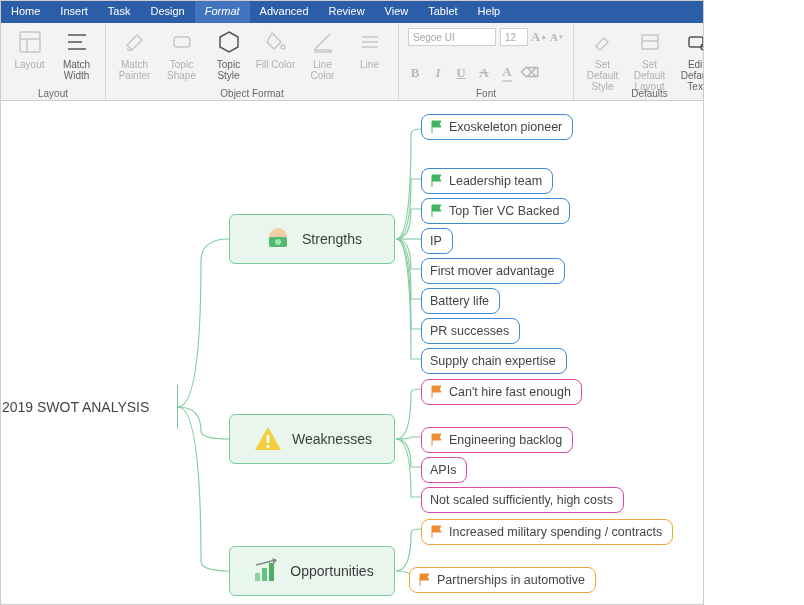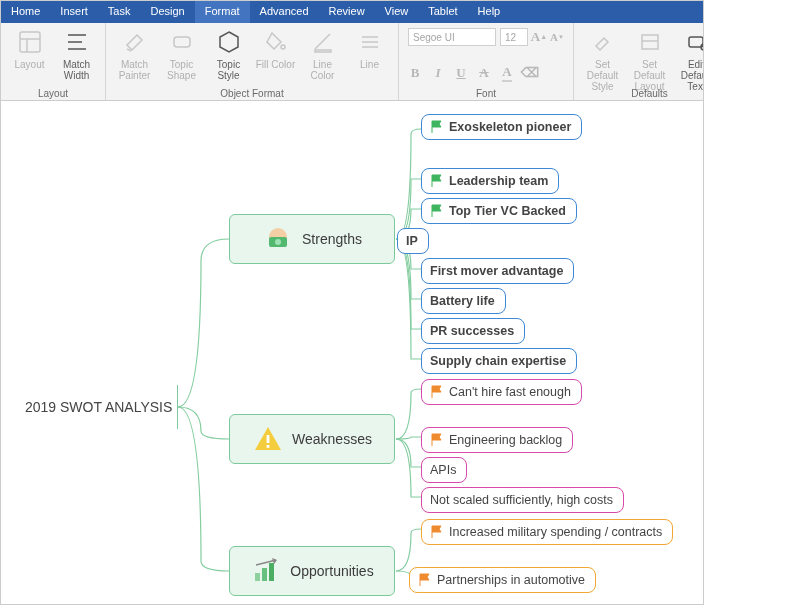--- a/index.html
+++ b/index.html
@@ -2,21 +2,21 @@
 <html><head>
 <meta charset="utf-8">
 <style>
   * { box-sizing: border-box; }
   html,body { margin:0; padding:0; font-family: "Segoe UI", Arial, sans-serif; background:#fff; }
   .app { width:704px; height:605px; border:1px solid #ccc; overflow:hidden; position:relative; background:#fff; }
 
   
   .menubar { background:#2b5da9; color:#fff; display:flex; height:22px; font-size:11px; }
   .menubar .tab { padding:4px 10px; cursor:pointer; }
-  .menubar .tab.active { background:#4374c0; }
+  .menubar .tab.active { background:#4374c0;font-style:italic; }
 
   
   .ribbon { background:#f3f3f3; border-bottom:1px solid #ccc; height:78px; display:flex; }
   .ribgroup { border-right:1px solid #d6d6d6;  padding:2px 5px 13px 5px; position:relative; display:flex; }
   .ribgroup .lbl { position:absolute; bottom:1px; left:0; right:0; text-align:center; font-size:10px; color:#6a6a6a; }
   .bigbtn { display:flex; flex-direction:column; align-items:center; justify-content:flex-start; width:45px; margin:1px; padding-top:3px; color:#5e5e5e; font-size:10px; text-align:center; line-height:11px; cursor:pointer;}
   .bigbtn.disabled { color:#b0b0b0; }
   .bigbtn .bicon { width:26px; height:26px; margin-bottom:4px; display:flex; align-items:center; justify-content:center; }
   .bigbtn .bicon svg { width:26px; height:26px; }
   .darkbtn .bicon svg path, .darkbtn .bicon svg rect, .darkbtn .bicon svg polygon, .darkbtn .bicon svg circle, .darkbtn .bicon svg line { stroke:#555; stroke-width:1.5; fill:none; }
@@ -27,33 +27,33 @@
   .combo { border:1px solid #cfcfcf; background:#fff; height:18px; font-size:10px; color:#a6a6a6; padding:1px 4px; display:flex; align-items:center; }
   .miniicon { width:14px; height:14px; display:flex; align-items:center; justify-content:center; font-size:13px; color:#b8b8b8; font-family: 'Times New Roman', serif; font-weight:bold;}
   .miniicon.sm { font-size:11px; }
 
   
   .canvas { position:absolute; top:100px; left:0; right:0; bottom:0; background:#fff; }
   .canvas svg.connections { position:absolute; top:0; left:0; }
 
   .node { position:absolute; }
 
-  .root { left:0px; top:284px; width:177px; height:44px; border-right:1px solid #7bc89a; background:linear-gradient(#fff,#fff); display:flex; align-items:center; padding-left:24px; font-size:14px; color:#444; }
+  .root { left:0px; top:284px; width:177px; height:44px; border-right:1px solid #7bc89a; background:linear-gradient(#fff,#fff); display:flex; align-items:center; padding-left:1px; font-size:14px; color:#444; }
 
   .cat { left:228px; width:166px; height:50px; border:1.6px solid #7bc89a; border-radius:6px; background:#e9f6ed; display:flex; align-items:center; justify-content:center; font-size:14px; color:#3c3c3c; }
 
   .cat .caticon { width:32px; height:32px; margin-right:8px; display:flex; align-items:center; justify-content:center; }
 
   .item { position:absolute; border:1.5px solid; border-radius:8px; padding:5px 10px 5px 8px; font-size:12.5px; color:#444; background:#fff; display:flex; align-items:center; min-height:16px; white-space:nowrap; }
   .item .flag { width:14px; height:14px; margin-right:5px; flex:none; }
   .sub { display:flex; align-items:center; font-size:11px; margin-top:3px; margin-left:20px; }
   .sub .tagico { width:14px; height:11px; margin-right:3px; }
   .sub .taghl { padding:0px 3px; }
 
-  .blue { border-color:#3d89d6;font-weight:bold; }
+  .blue { border-color:#3d89d6; }
   .pink { border-color:#d84aa8; }
   .feaf { border-color:#f0a736; }
 
 </style>
 </head>
 <body>
 <div class="app">
 
 <div class="menubar">
   <div class="tab">Home</div>
@@ -278,21 +278,21 @@
           <path d="M2 1 v12 M2 1 h9 l-2 3 2 3 h-9" fill="#3fb55f" stroke="#3fb55f"></path>
         </svg>
     <span>Leadership team</span>
   </div>
   <div class="item blue" style="left:420px; top:97px;">
     <svg class="flag" viewBox="0 0 14 14">
           <path d="M2 1 v12 M2 1 h9 l-2 3 2 3 h-9" fill="#3fb55f" stroke="#3fb55f"></path>
         </svg>
     <span>Top Tier VC Backed</span>
   </div>
-  <div class="item blue" style="left:396px; top:127px;">
+  <div class="item blue" style="left:420px; top:127px;">
         <span>IP</span>
       </div>
   <div class="item blue" style="left:420px; top:157px;">
         <span>First mover advantage</span>
       </div>
   <div class="item blue" style="left:420px; top:187px;">
         <span>Battery life</span>
       </div>
   <div class="item blue" style="left:420px; top:217px;">
         <span>PR successes</span>

